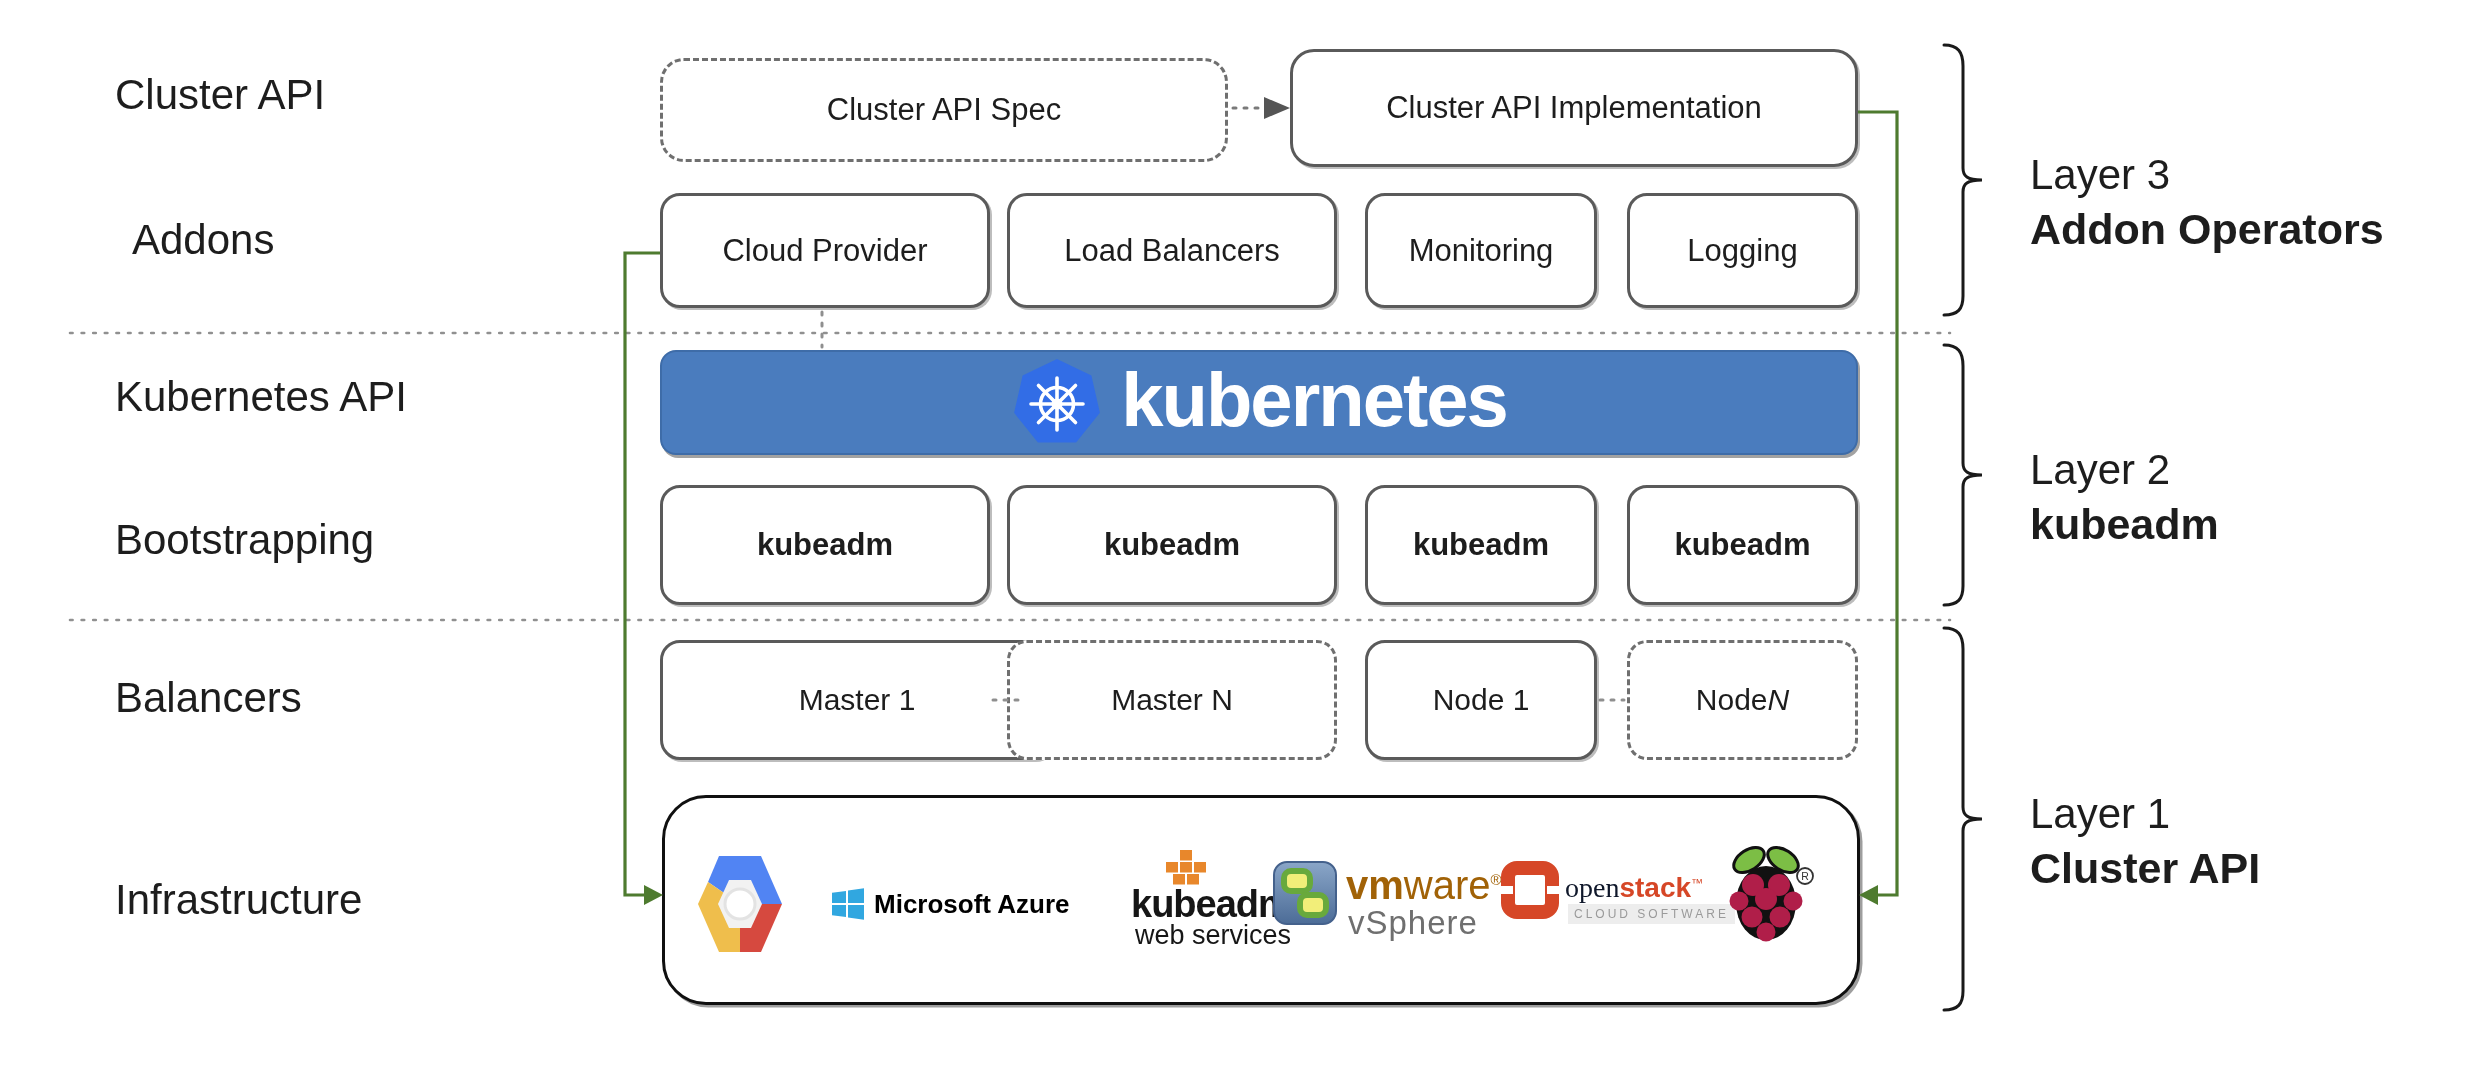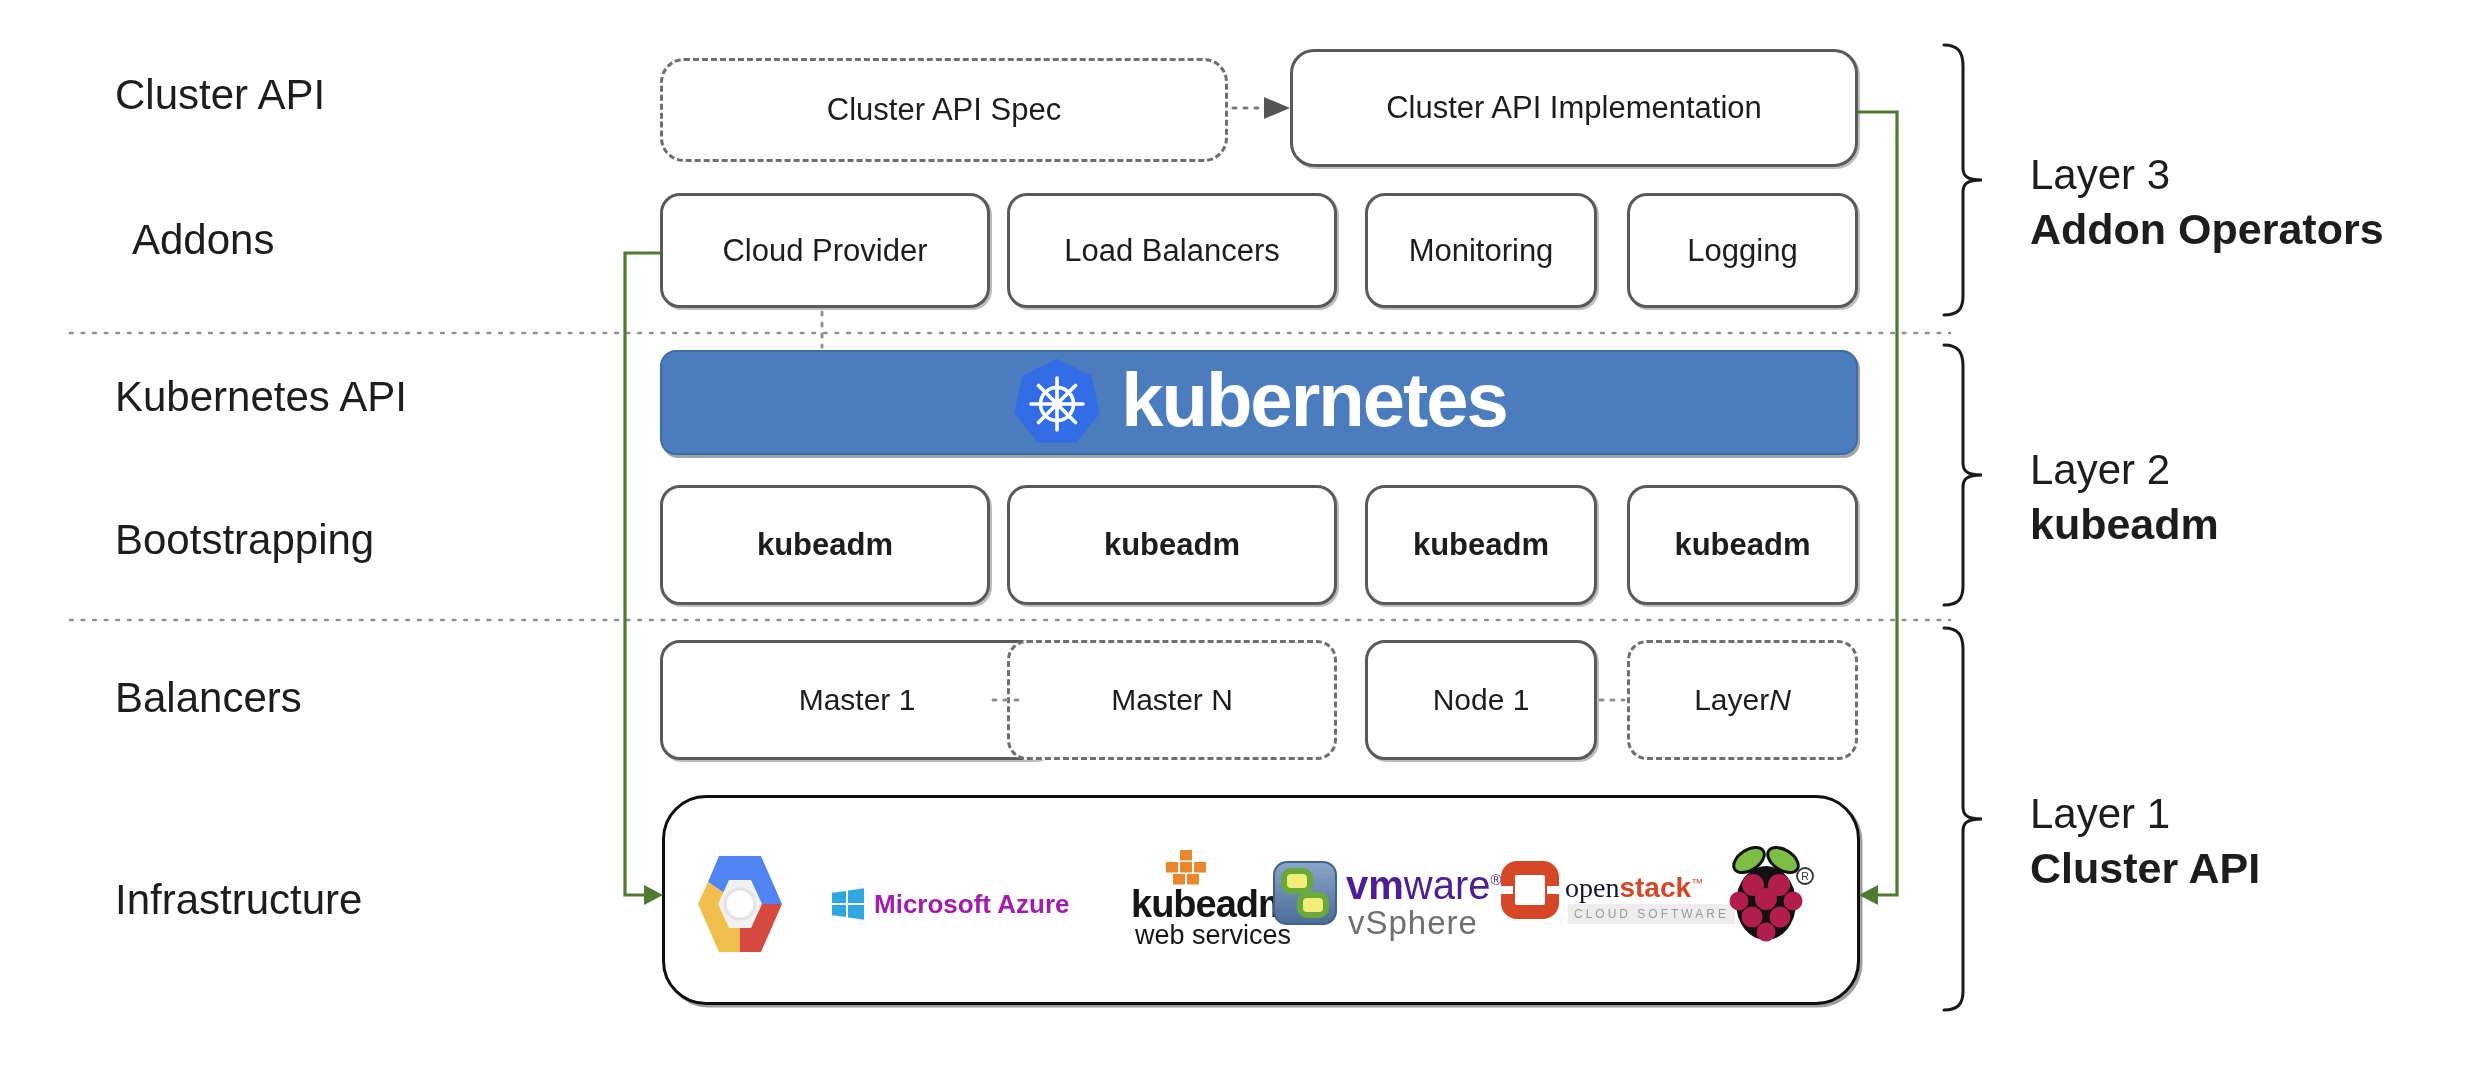--- a/index.html
+++ b/index.html
@@ -19,24 +19,24 @@
           box-shadow:2px 3px 0 rgba(85,85,85,.55);}
   #banner .wordmark{font-size:76px;font-weight:bold;color:#fff;letter-spacing:-2px;
                     transform:translateY(-3px);}
   .layerlabel{position:absolute;left:2030px;white-space:nowrap;}
   .layerlabel .l1{font-size:42px;line-height:54px;}
   .layerlabel .l2{font-size:43px;line-height:54px;font-weight:bold;}
   #infra{position:absolute;left:662px;top:795px;width:1198px;height:210px;box-sizing:border-box;
          background:#fff;border:3px solid #101010;border-radius:44px;
          box-shadow:2.5px 2.5px 0 rgba(40,40,40,.45);}
   .logo{position:absolute;}
-  .azure-text{font-size:26px;font-weight:bold;color:#a21caf;white-space:nowrap;}
+  .azure-text{font-size:26px;font-weight:bold;color:#000000;white-space:nowrap;}
   .aws-amazon{font-size:38px;font-weight:bold;color:#161616;letter-spacing:-1px;line-height:36px;}
   .aws-web{font-size:27px;color:#161616;letter-spacing:0px;line-height:26px;}
-  .vmware-line{font-size:40px;color:#4c1d95;line-height:40px;white-space:nowrap;}
+  .vmware-line{font-size:40px;color:#a16207;line-height:40px;white-space:nowrap;}
   .vmware-line b{font-weight:bold;}
   .vmware-reg{font-size:15px;vertical-align:super;}
   .vsphere{font-size:33px;color:#6f6f6f;letter-spacing:1px;line-height:38px;font-weight:normal;}
   .os-line{font-size:28px;line-height:30px;white-space:nowrap;}
   .os-gray{color:#0f172a;font-family:Liberation Serif, serif;}
   .os-red{color:#D64727;font-weight:bold;}
   .os-tm{font-size:12px;color:#D64727;vertical-align:super;}
   .os-sub{margin-top:4px;font-size:12px;letter-spacing:3px;color:#9a9a9a;background:#ededed;
           padding:3px 6px;display:inline-block;}
   .rpi-reg{position:absolute;font-size:12px;color:#333;}
@@ -110,21 +110,21 @@
   <div class="box" style="left:660px;top:640px;width:394px;height:120px;font-size:30px;">
     <span>Master 1</span>
     </div>
   <div class="box dashed" style="left:1007px;top:640px;width:330px;height:120px;font-size:30px;">
     <span>Master N</span>
     </div>
   <div class="box" style="left:1365px;top:640px;width:232px;height:120px;font-size:30px;">
     <span>Node 1</span>
     </div>
   <div class="box dashed" style="left:1627px;top:640px;width:231px;height:120px;font-size:30px;">
-    <span>Layer </span>
+    <span>Node </span>
       <span class="it">N</span>
     </div>
 
   <div id="infra">
 
     <span class="logo" style="left:33px;top:58px;">
       <svg width="84" height="96" viewBox="0 0 84 96">
         <polygon points="10,26 21,0 63,0 84,48 42,48" fill="#5184F3"></polygon>
         <polygon points="84,48 63,96 42,96 42,48" fill="#D6493F"></polygon>
         <polygon points="10,26 0,48 21,96 42,96 42,48" fill="#EFBE4C"></polygon>

